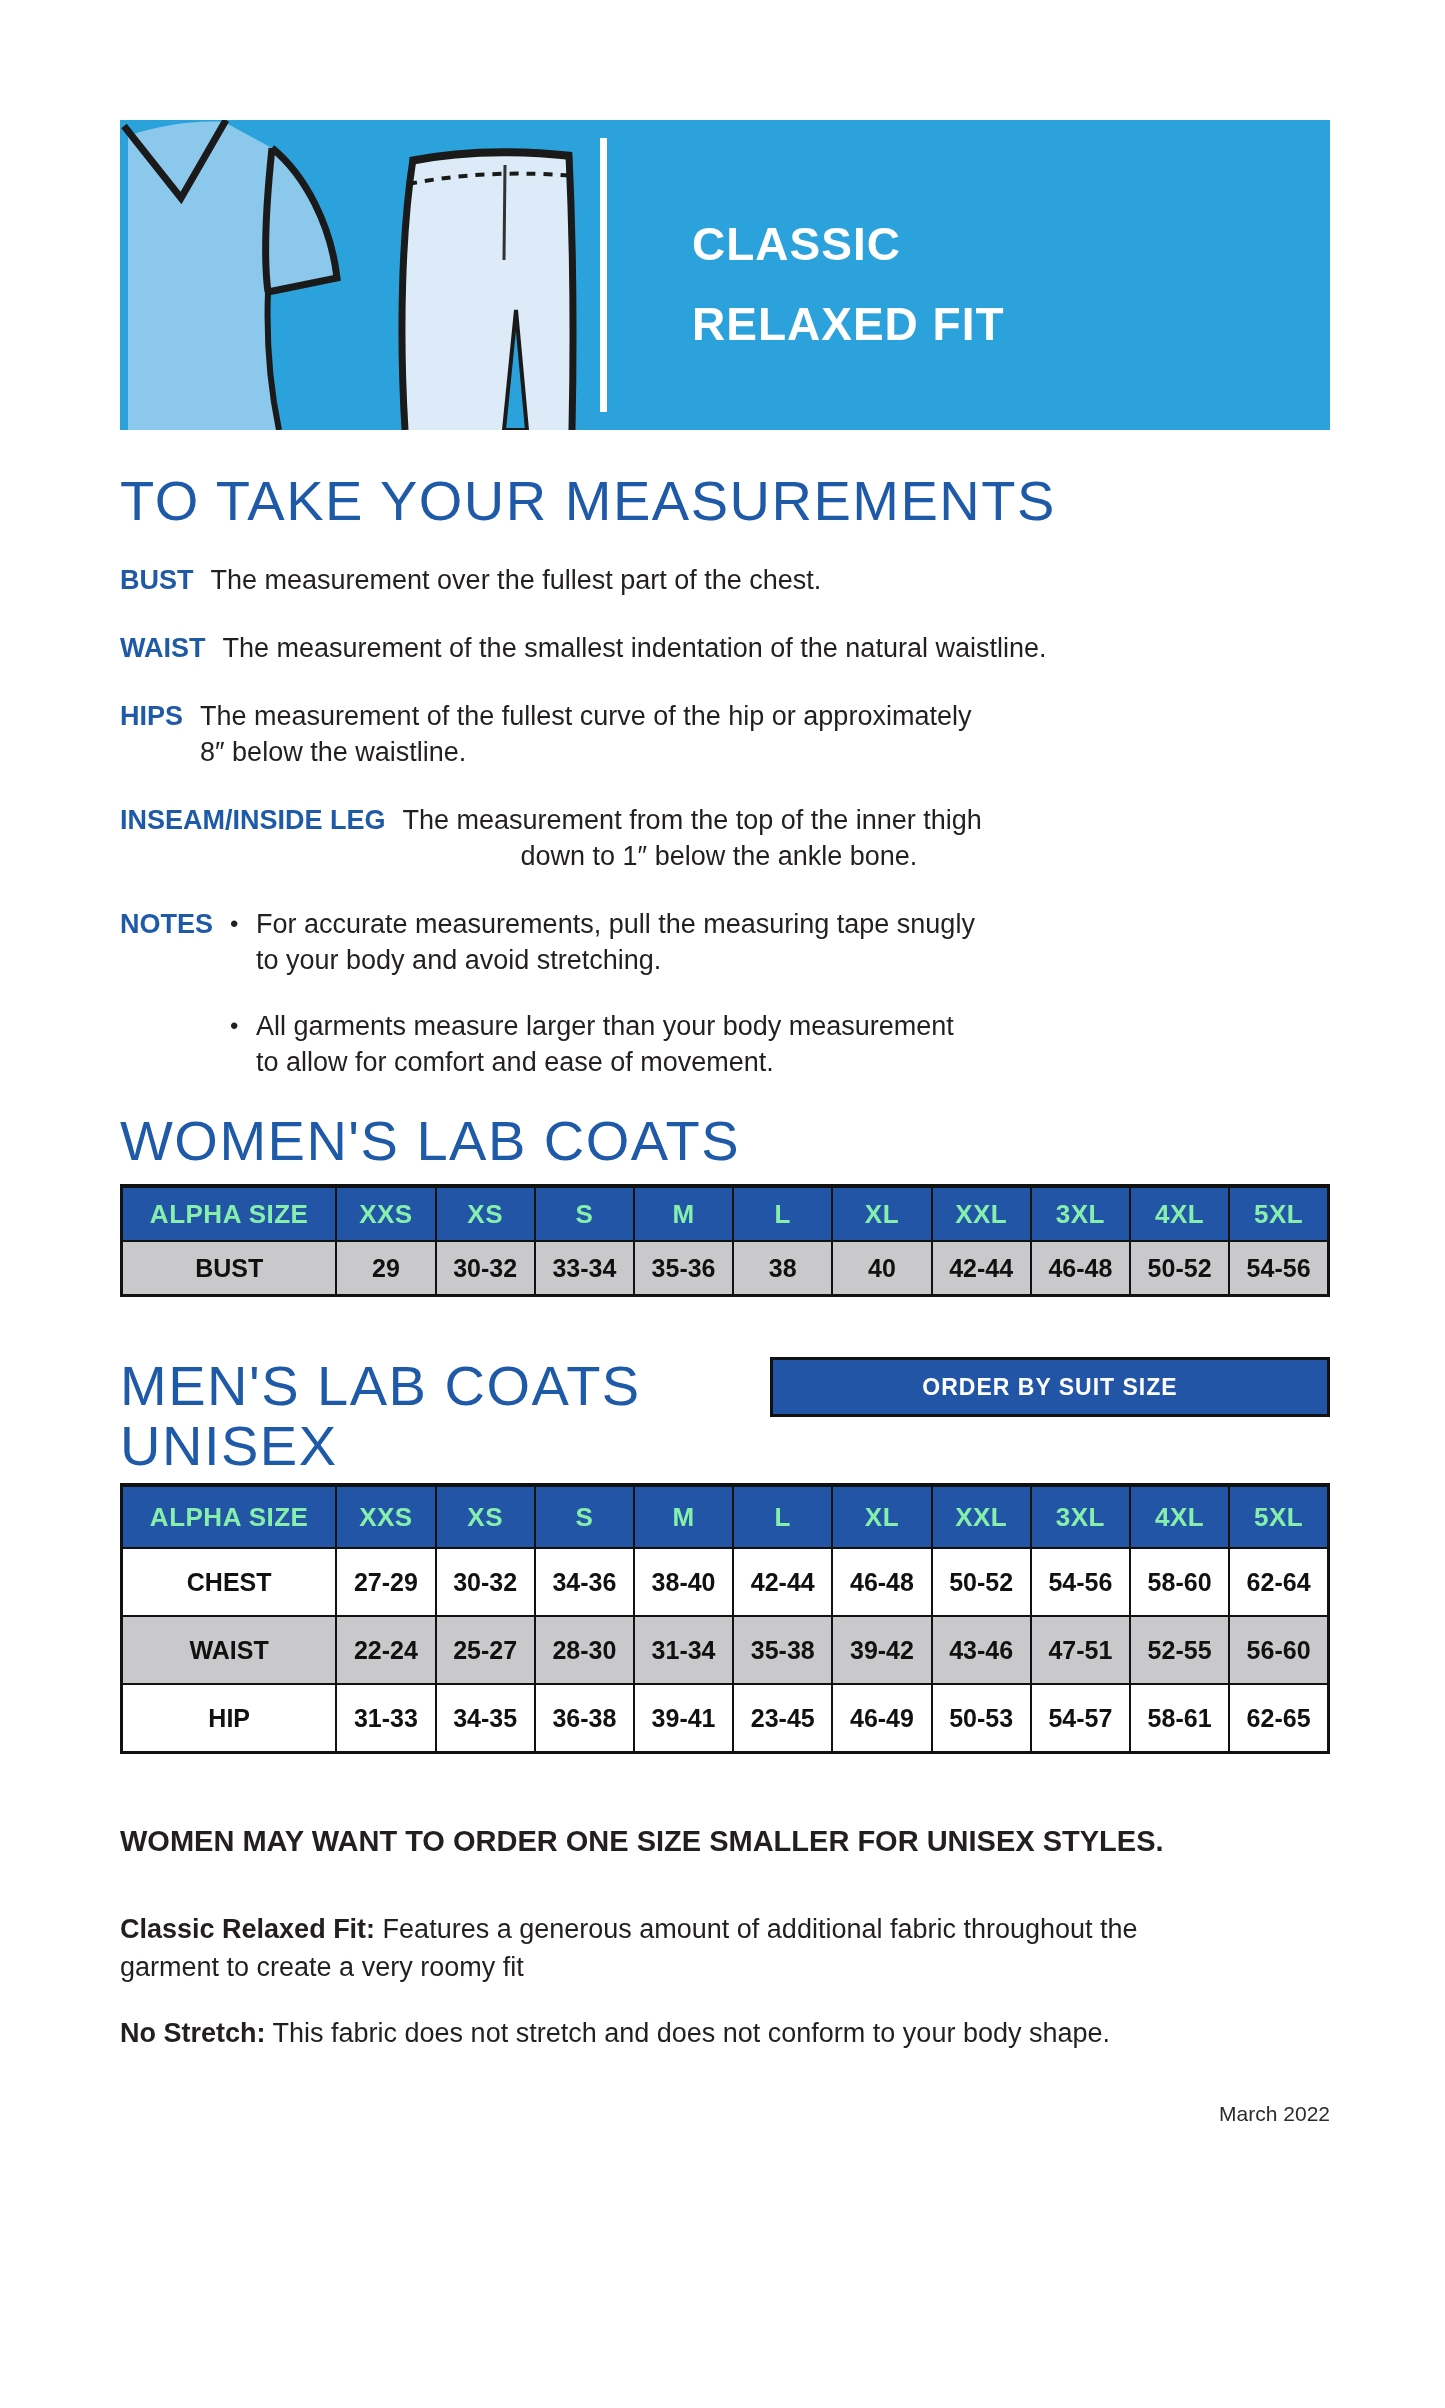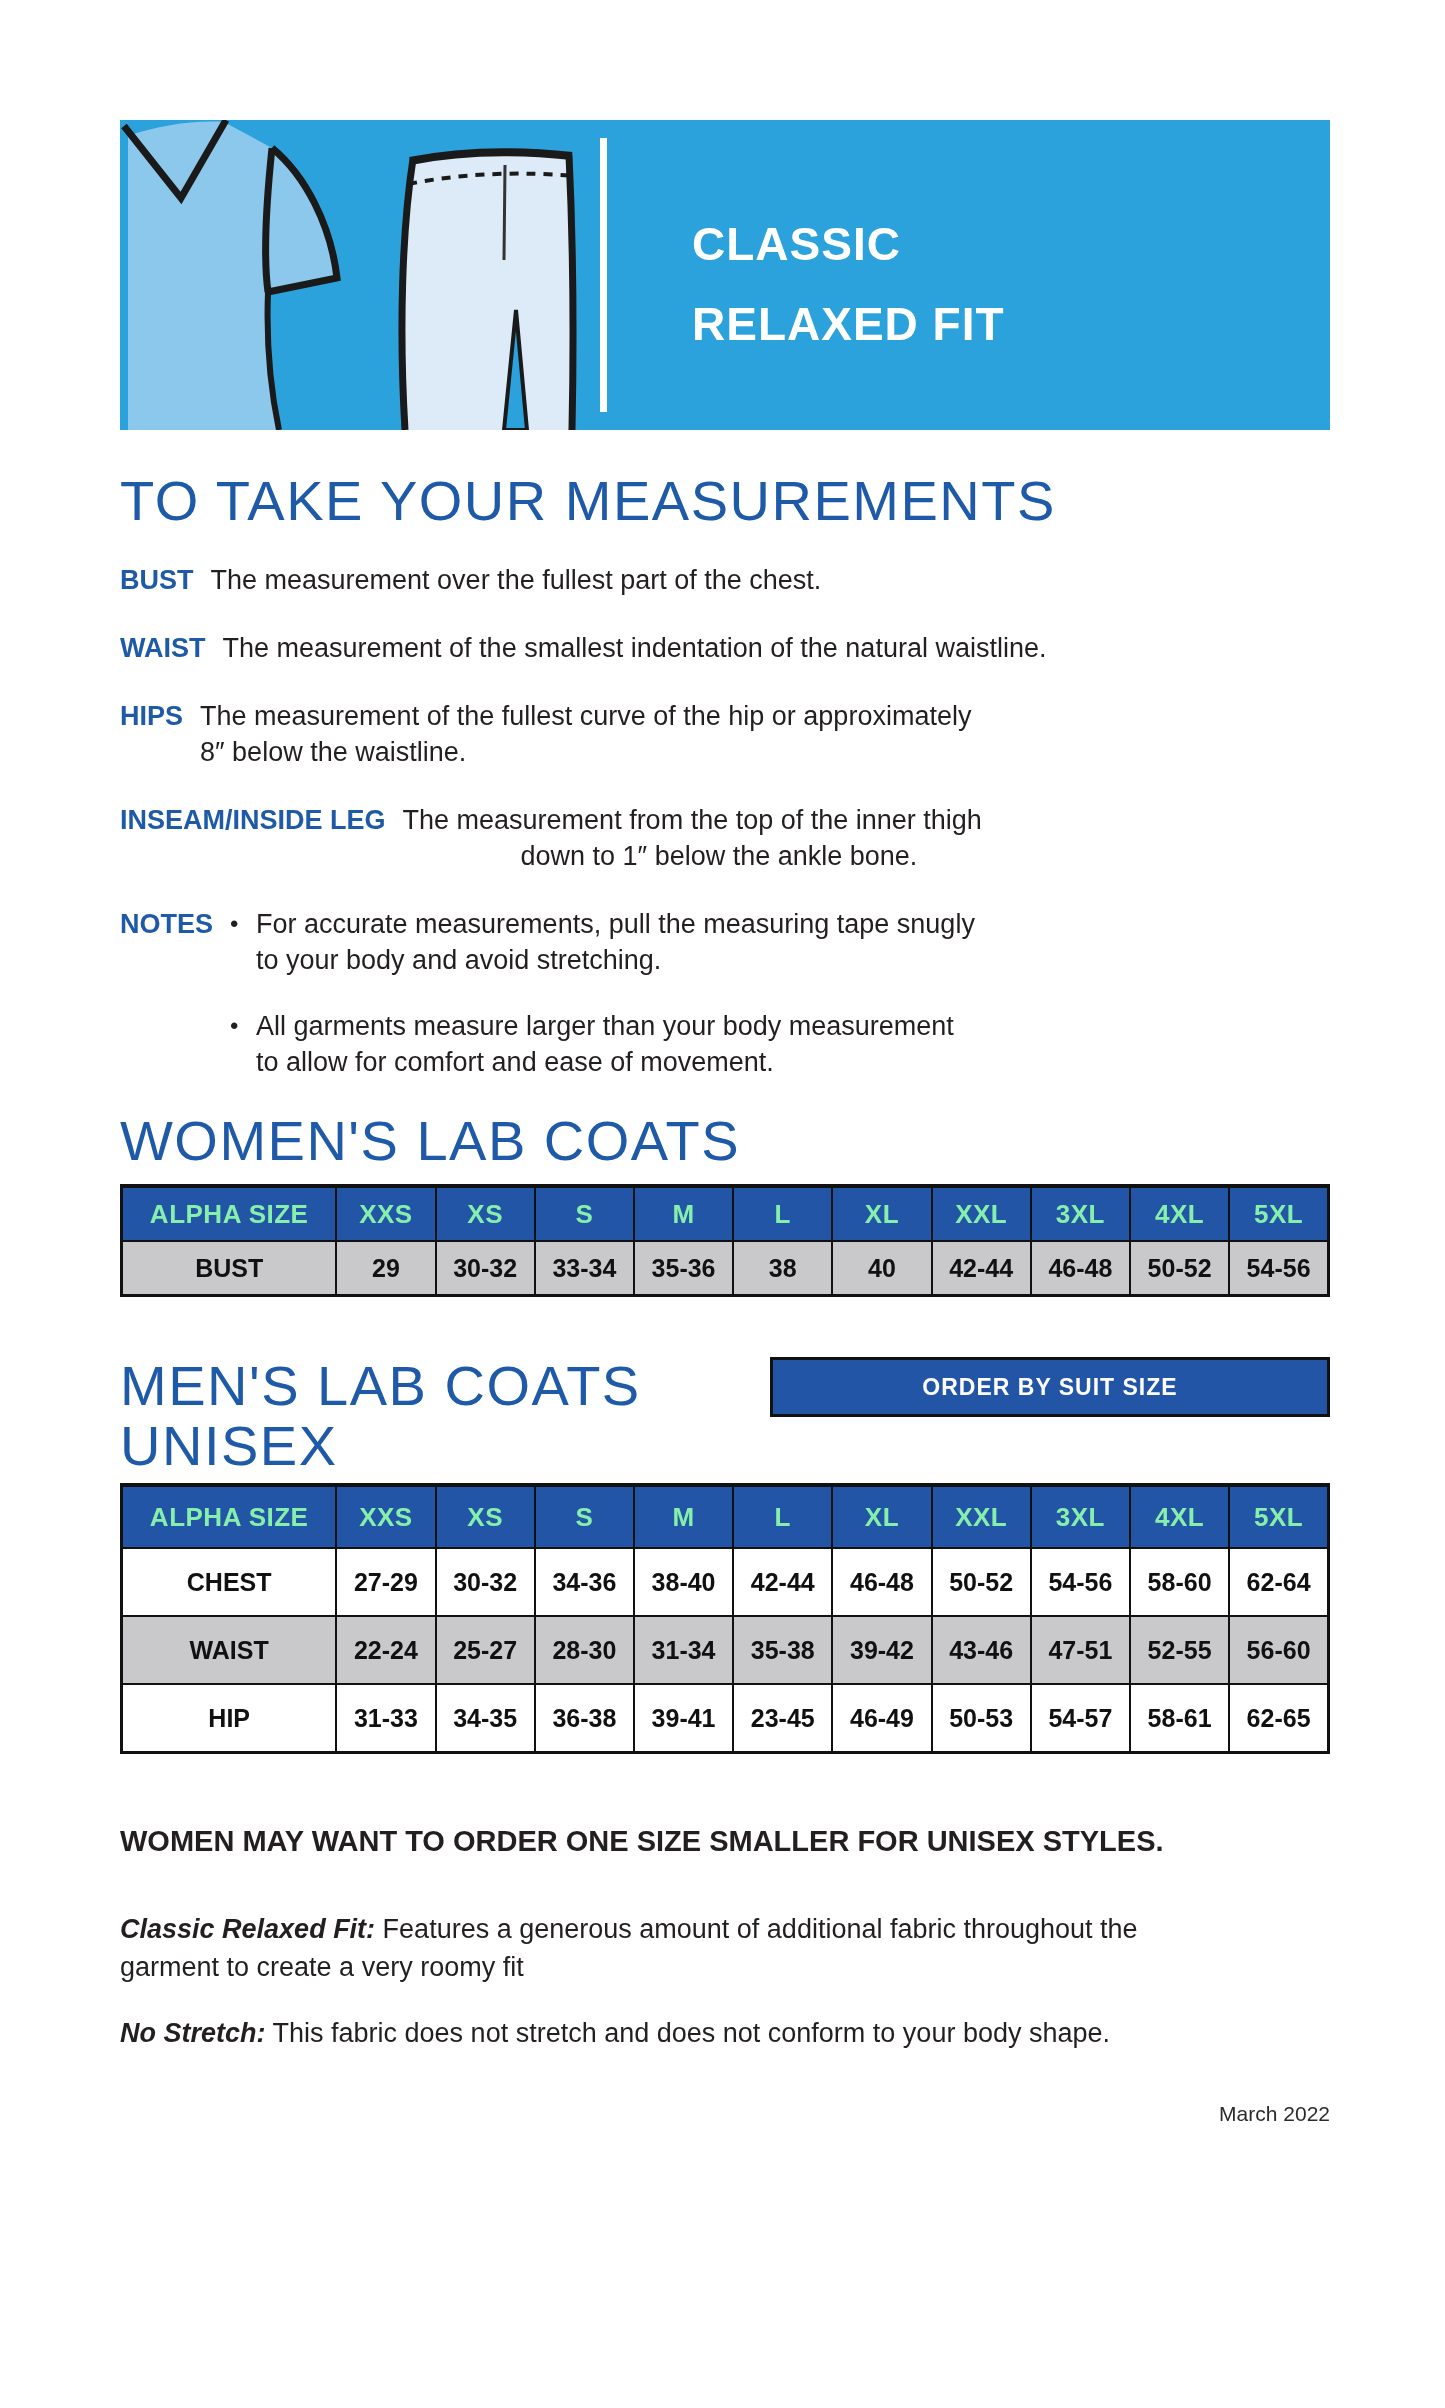--- a/index.html
+++ b/index.html
@@ -69,21 +69,21 @@
     color:#ffffff; font-weight:bold; font-size:23px; letter-spacing:1px;
     display:flex; align-items:center; justify-content:center; cursor:pointer;
     box-sizing:border-box;
   }
 
   
   .bold-note { margin-top:68px; font-size:29px; font-weight:bold; line-height:38px; }
   .para { font-size:27px; line-height:38px; }
   .fit-para { margin-top:50px; max-width:1045px; }
   .stretch-para { margin-top:28px; }
-  .para b { font-weight:bold;font-style:italic; }
+  .para b { font-weight:bold; }
 
   .doc-footer { margin-top:50px; text-align:right; font-size:21px; color:#2b2b2b; }
 </style>
 </head>
 <body>
 
 <div class="page">
 
   <div class="banner">
     <svg viewBox="0 0 470 310" width="470" height="310" aria-hidden="true">

